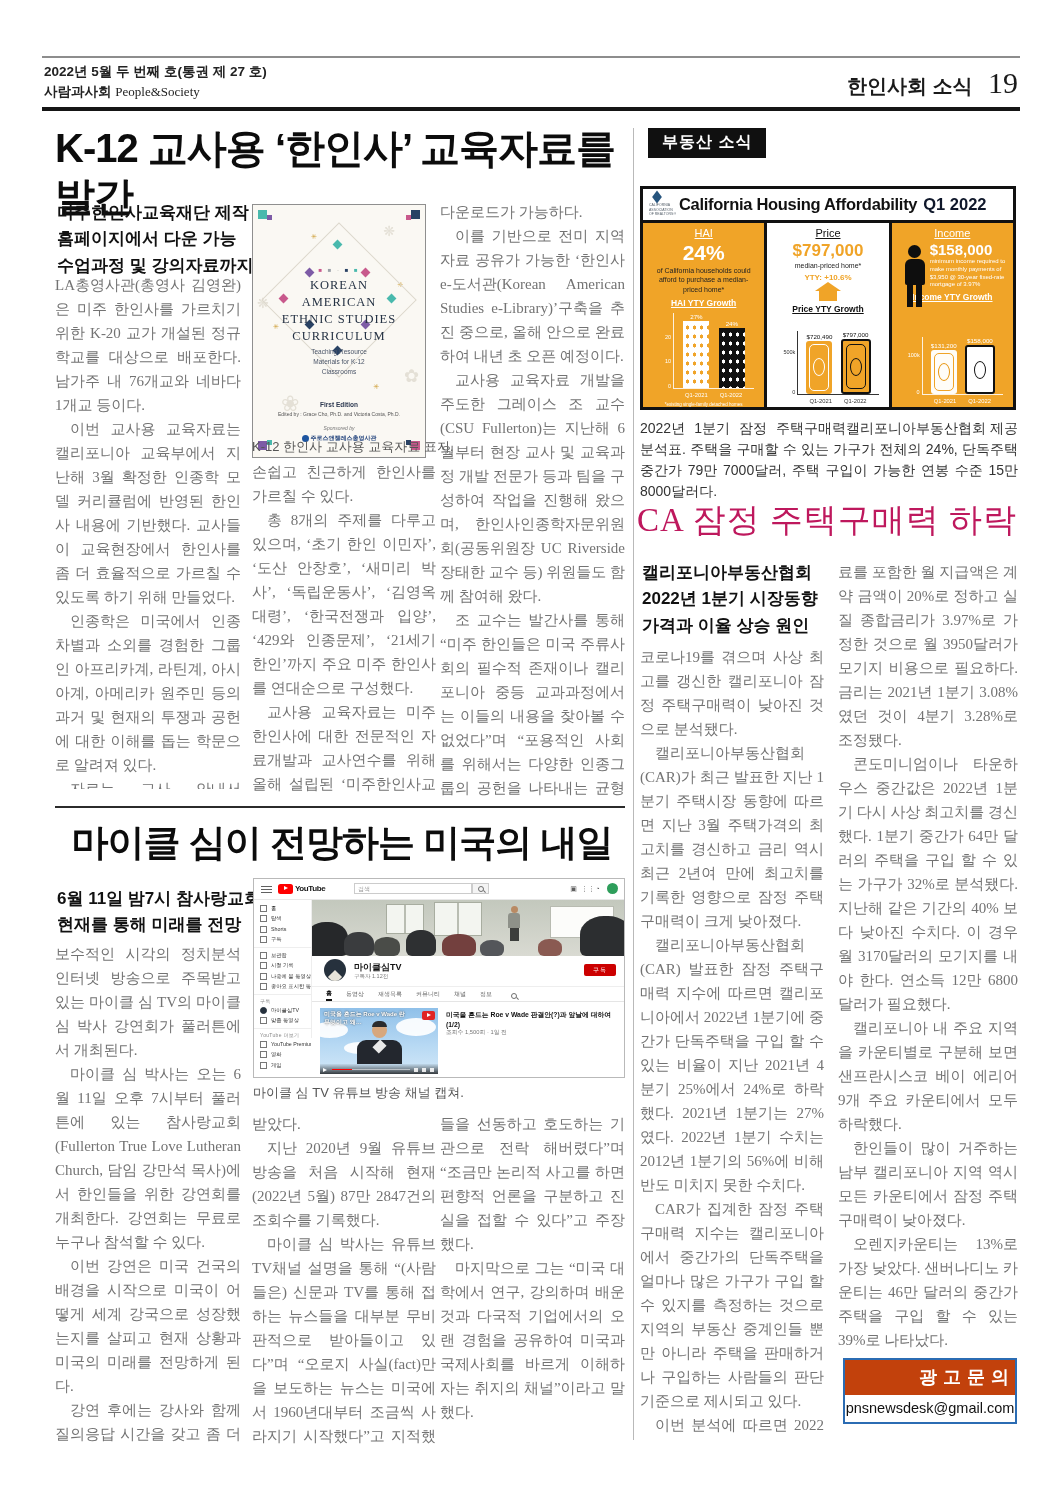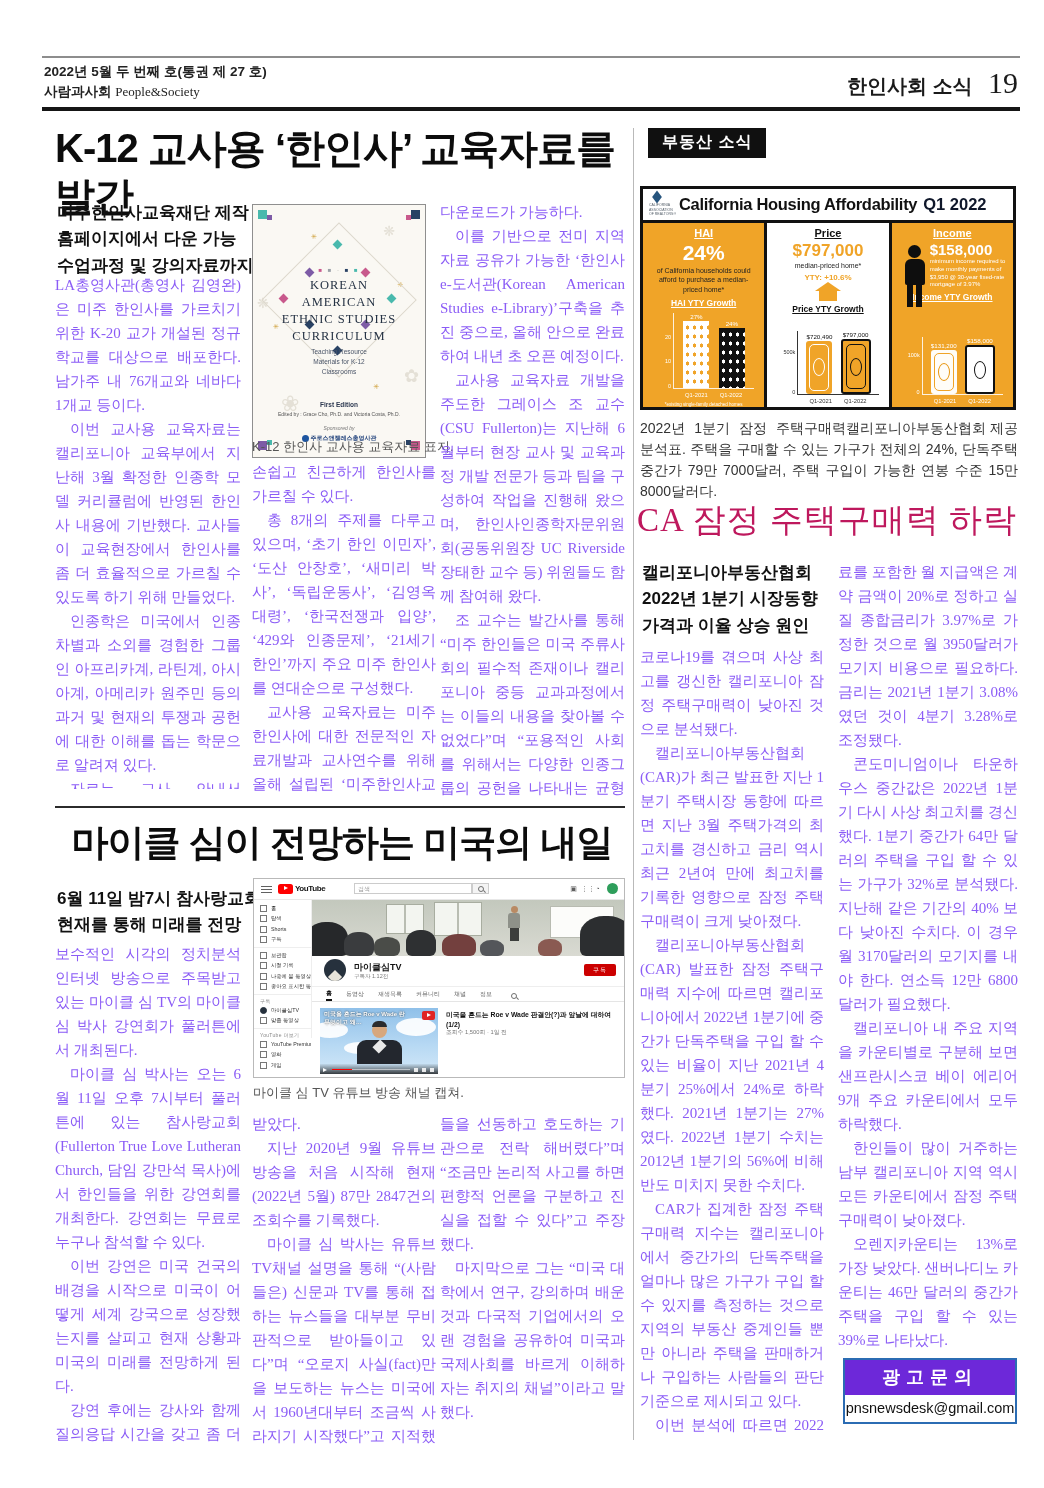--- a/index.html
+++ b/index.html
@@ -8,21 +8,21 @@
   .abs{position:absolute;}
   
   .rule-thin{left:42px;width:978px;top:56px;height:2px;background:#8d8d8d;}
   .rule-thick{left:42px;width:978px;top:107px;height:4px;background:#151515;}
   .hdr-left{left:44px;top:62px;line-height:1.45;font-size:13.5px;font-weight:bold;color:#222;}
   .hdr-left .eng{font-family:"Liberation Serif",serif;font-weight:normal;font-size:13px;}
   .hdr-right{right:26px;top:66px;font-size:20px;font-weight:bold;white-space:nowrap;}
   .hdr-right .pageno{font-size:30px;font-weight:normal;margin-left:10px;font-family:"Liberation Serif",serif;}
   
   .col{position:absolute;font-family:"Liberation Serif","DejaVu Serif",serif;
-       font-size:15px;line-height:1.6;text-align:justify;overflow:hidden;color:#8b5cf6;}
+       font-size:15px;line-height:1.6;text-align:justify;overflow:hidden;color:#737373;}
   .col p{margin:0;}
   .col p + p{text-indent:1em;}
   .khead{position:absolute;font-size:17px;font-weight:bold;line-height:1.55;color:#111;}
   .htitle{position:absolute;font-weight:bold;color:#0c0c0c;letter-spacing:-1px;}
   .caption{position:absolute;font-size:13px;color:#555;}
   
   .cover{left:252px;top:204px;width:172px;height:252px;background:#faf8f3;border:1px solid #8f8f8f;overflow:hidden;}
   .cover .dia{position:absolute;left:31px;top:40px;width:108px;height:108px;border:1.5px solid #ddd8cd;transform:rotate(45deg);}
   .cover .sq{position:absolute;width:7px;height:7px;transform:rotate(45deg);}
   .cover .corner{position:absolute;width:9px;height:9px;}
@@ -44,21 +44,21 @@
   .info{left:640px;top:186px;width:376px;height:224px;border:3px solid #111;background:#fff;box-sizing:border-box;}
   .info-hdr{height:34px;display:flex;align-items:center;border-bottom:3px solid #111;padding:0 6px;box-sizing:border-box;}
   .info-logo{width:30px;font-size:3.5px;color:#56606b;line-height:1.2;}
   .info-logo .dia2{display:inline-block;width:8px;height:8px;background:#27557e;transform:rotate(45deg) skew(8deg,8deg);margin:0 0 1px 4px;}
   .info-title{font-size:16.5px;font-weight:bold;color:#111;letter-spacing:-0.3px;}
   .info-q{color:#0f172a;font-weight:bold;font-size:16.5px;margin-left:6px;}
   .panels{display:flex;height:184px;}
   .panel{flex:1;position:relative;box-sizing:border-box;padding-top:4px;text-align:center;}
   .panel.orange{background:#F0A428;}
   .panel.white{background:#fff;border-left:3px solid #111;border-right:3px solid #111;}
-  .p-title{font-size:11px;font-weight:bold;text-decoration:underline;}
+  .p-title{font-size:11px;font-weight:normal;text-decoration:underline;}
   .p-title.w{color:#fff;} .p-title.b{color:#111;}
   .p-big{font-weight:bold;letter-spacing:0;}
   .hai-big{font-size:21px;color:#fff;margin-top:2px;}
   .price-big{font-size:17px;color:#F0A428;margin-top:2px;}
   .inc-big{font-size:15px;color:#fff;}
   .p-desc{font-size:7px;line-height:1.35;}
   .hai-desc{color:#222;padding:1px 8px;}
   .price-desc{color:#222;}
   .yty{font-size:8px;color:#F0A428;font-weight:bold;margin-top:3px;}
   .growth{font-size:8.5px;font-weight:bold;text-decoration:underline;margin-top:3px;}
@@ -164,21 +164,21 @@
      border-top:2.4px solid transparent;border-bottom:2.4px solid transparent;}
   .tbar{position:absolute;left:0;right:0;bottom:0;height:10px;background:linear-gradient(180deg,rgba(0,0,0,.05),rgba(0,0,0,.75));}
   .tbar .pl{position:absolute;left:3px;bottom:2px;border-left:4px solid #fff;border-top:2.4px solid transparent;border-bottom:2.4px solid transparent;}
   .tbar .pr{position:absolute;left:12px;right:28px;bottom:4px;height:1.5px;background:rgba(255,255,255,.5);}
   .tbar .pr i{position:absolute;left:0;top:0;height:100%;width:26%;background:#f00;}
   .tbar .gi{position:absolute;bottom:2px;width:4px;height:4px;background:#fff;opacity:.85;}
   .vtitle{position:absolute;left:134px;top:8px;width:168px;font-size:6.8px;font-weight:bold;color:#111;line-height:1.4;}
   .vmeta{position:absolute;left:134px;top:26px;font-size:5.8px;color:#777;}
   
   .ad{left:843px;top:1358px;width:174px;border:2px solid #2B6CB3;box-sizing:border-box;position:absolute;}
-  .ad-h{background:#6d28d9;color:#fff;font-size:18px;font-weight:bold;text-align:center;
+  .ad-h{background:#c2410c;color:#fff;font-size:18px;font-weight:bold;text-align:right;
      letter-spacing:6px;padding:5px 0 6px;}
   .ad-b{background:#fff;color:#111;font-size:14.5px;text-align:center;padding:5px 0 6px;}
 </style>
 </head>
 <body>
 
 <div class="abs rule-thin"></div>
 <div class="abs hdr-left">
   <div>2022년 5월 두 번째 호(통권 제 27 호)</div>
   <div>

